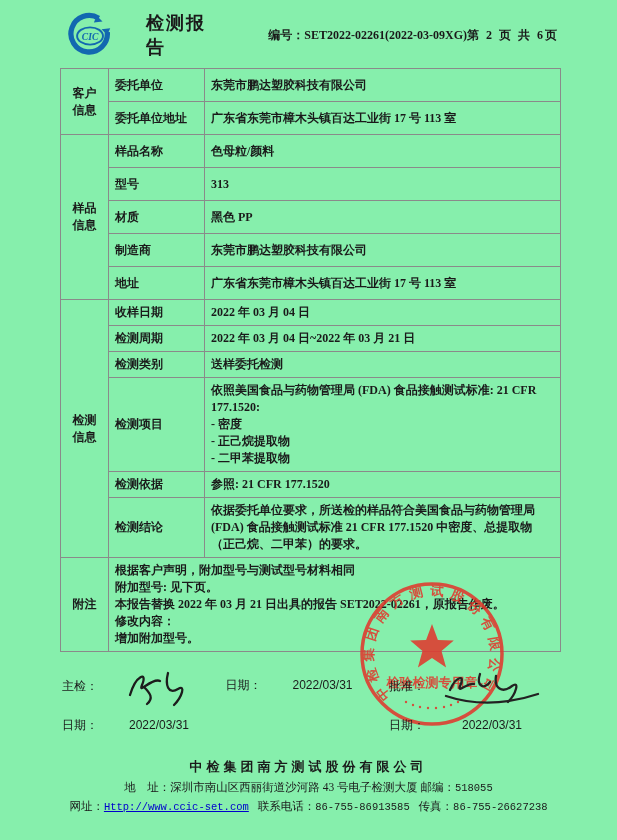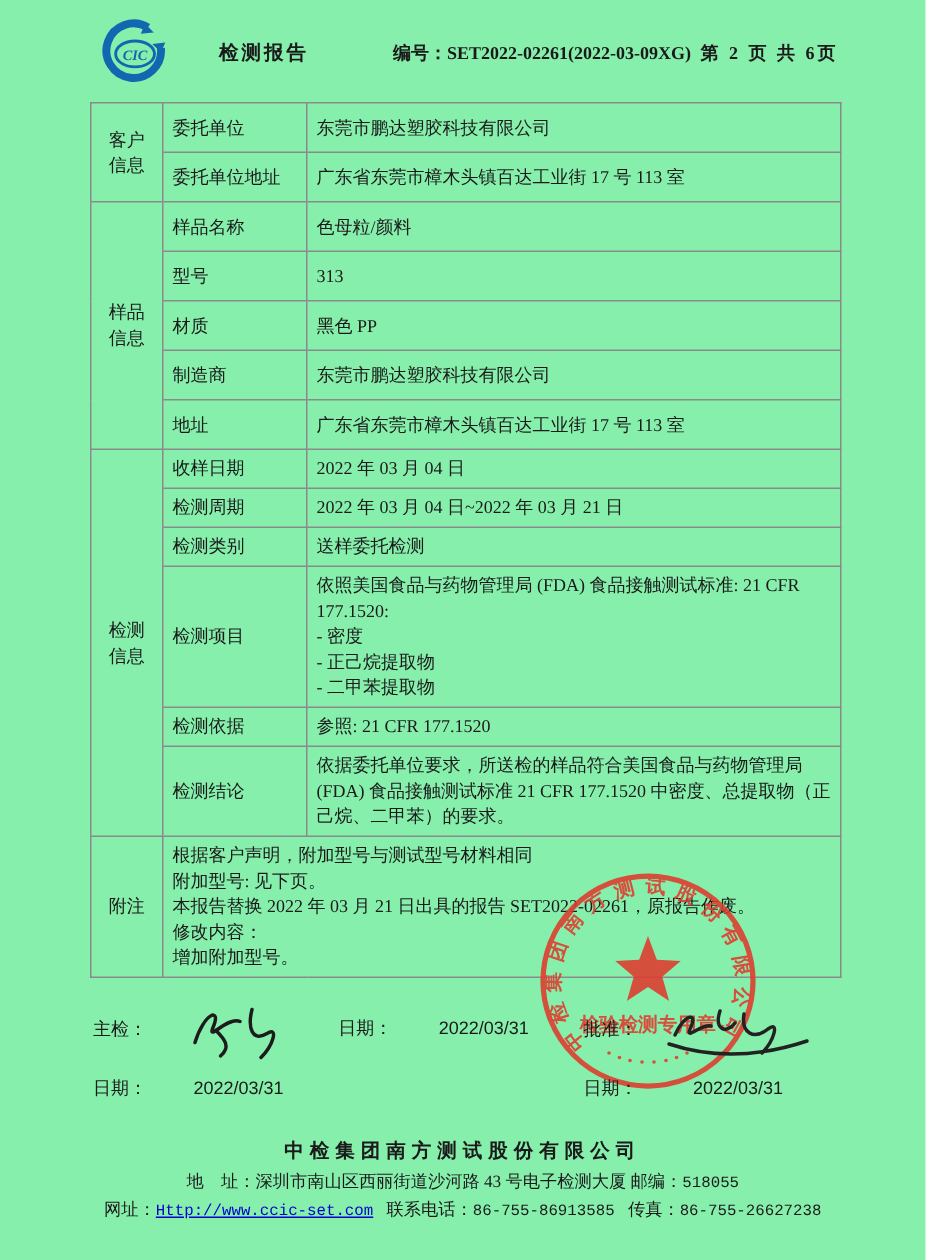--- a/index.html
+++ b/index.html
@@ -13,31 +13,32 @@
   }
   .page { width:617px; height:840px; position:relative; background:#86efac; }
 
   
   .header {
     display:flex; align-items:center;
     padding:16px 58px 8px 62px;
     height:62px;
   }
   .logo-wrap { width:58px; height:46px; flex:none; }
-  .hdr-title { font-weight:bold; font-size:13px; margin-left:26px; letter-spacing:2px; }
+  .hdr-title { font-weight:bold; font-size:18px; margin-left:26px; letter-spacing:2px; }
   .hdr-no { font-weight:bold; font-size:12px; margin-left:56px; white-space:nowrap; }
   .hdr-page { font-weight:bold; font-size:12px; margin-left:auto; white-space:nowrap; letter-spacing:2px; }
 
   
   table.report {
     border-collapse:collapse;
     margin:6px 0 0 60px;
     width:500px;
     table-layout:fixed;
     font-size:12px;
+    font-weight:bold;
   }
   table.report td {
     border:1px solid #8a8a8a;
     vertical-align:middle;
     padding:4px 6px;
     line-height:17px;
   }
   td.sec {
     text-align:center;
     white-space:pre-line;

